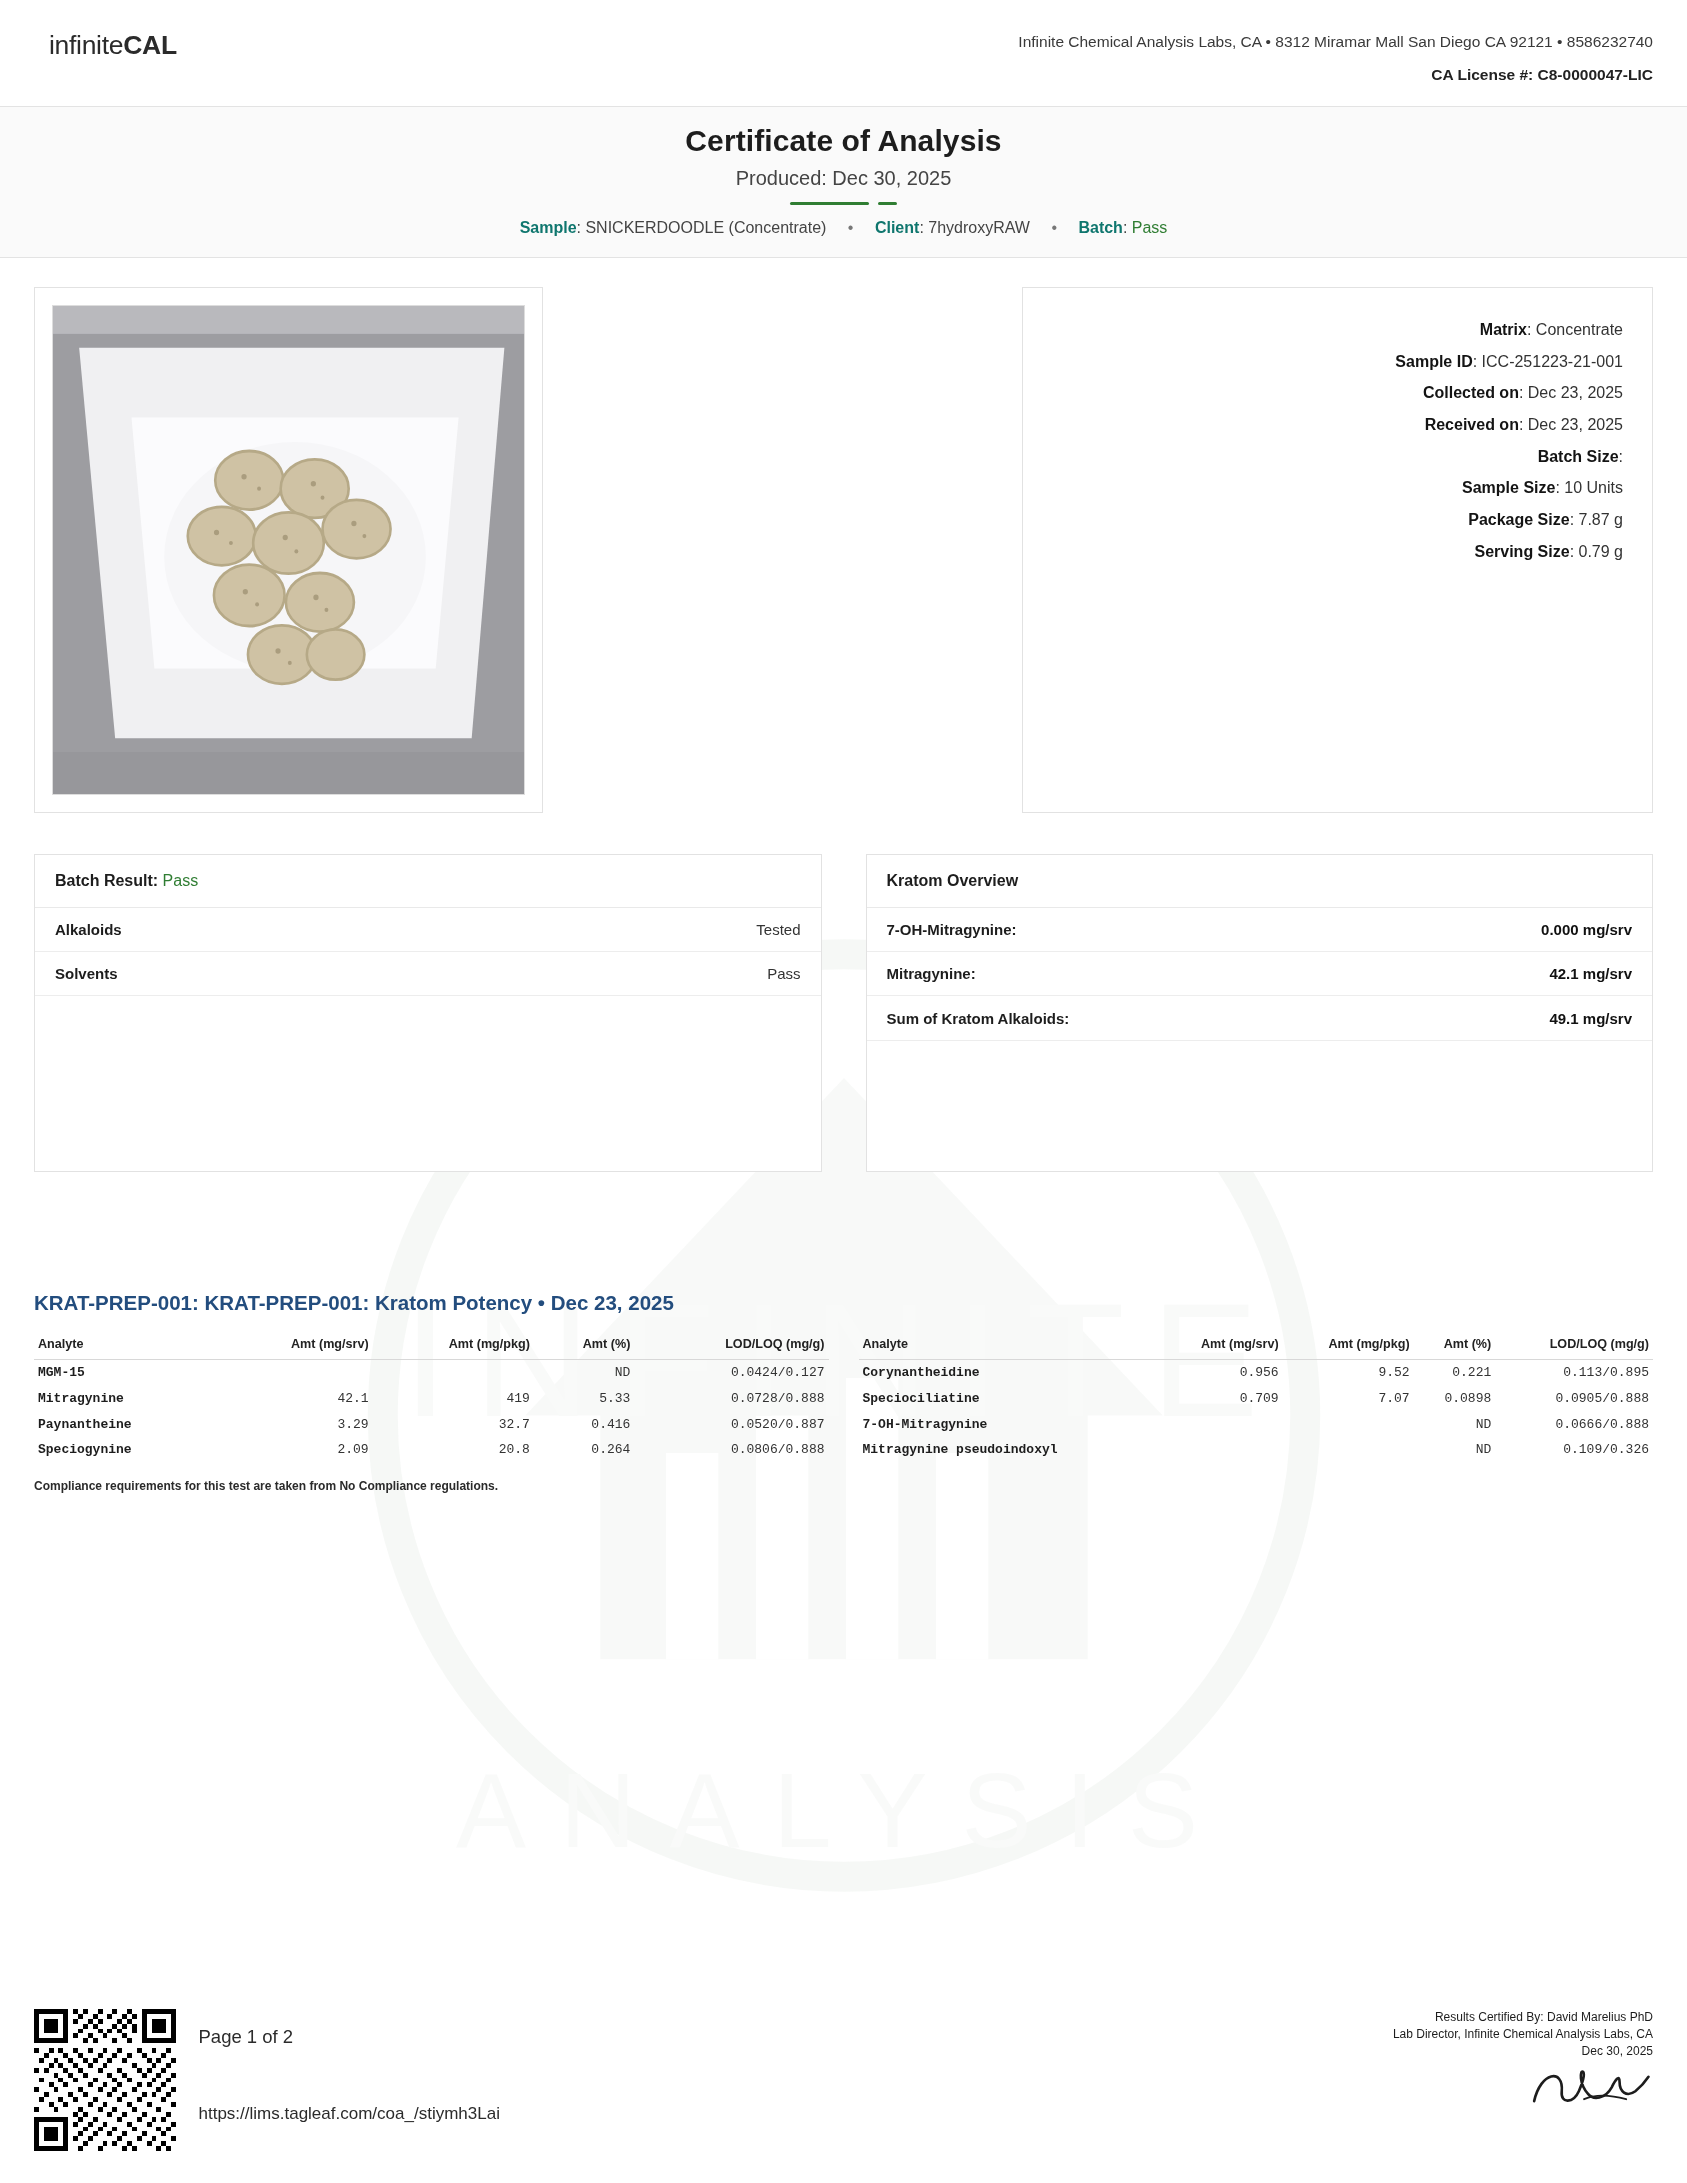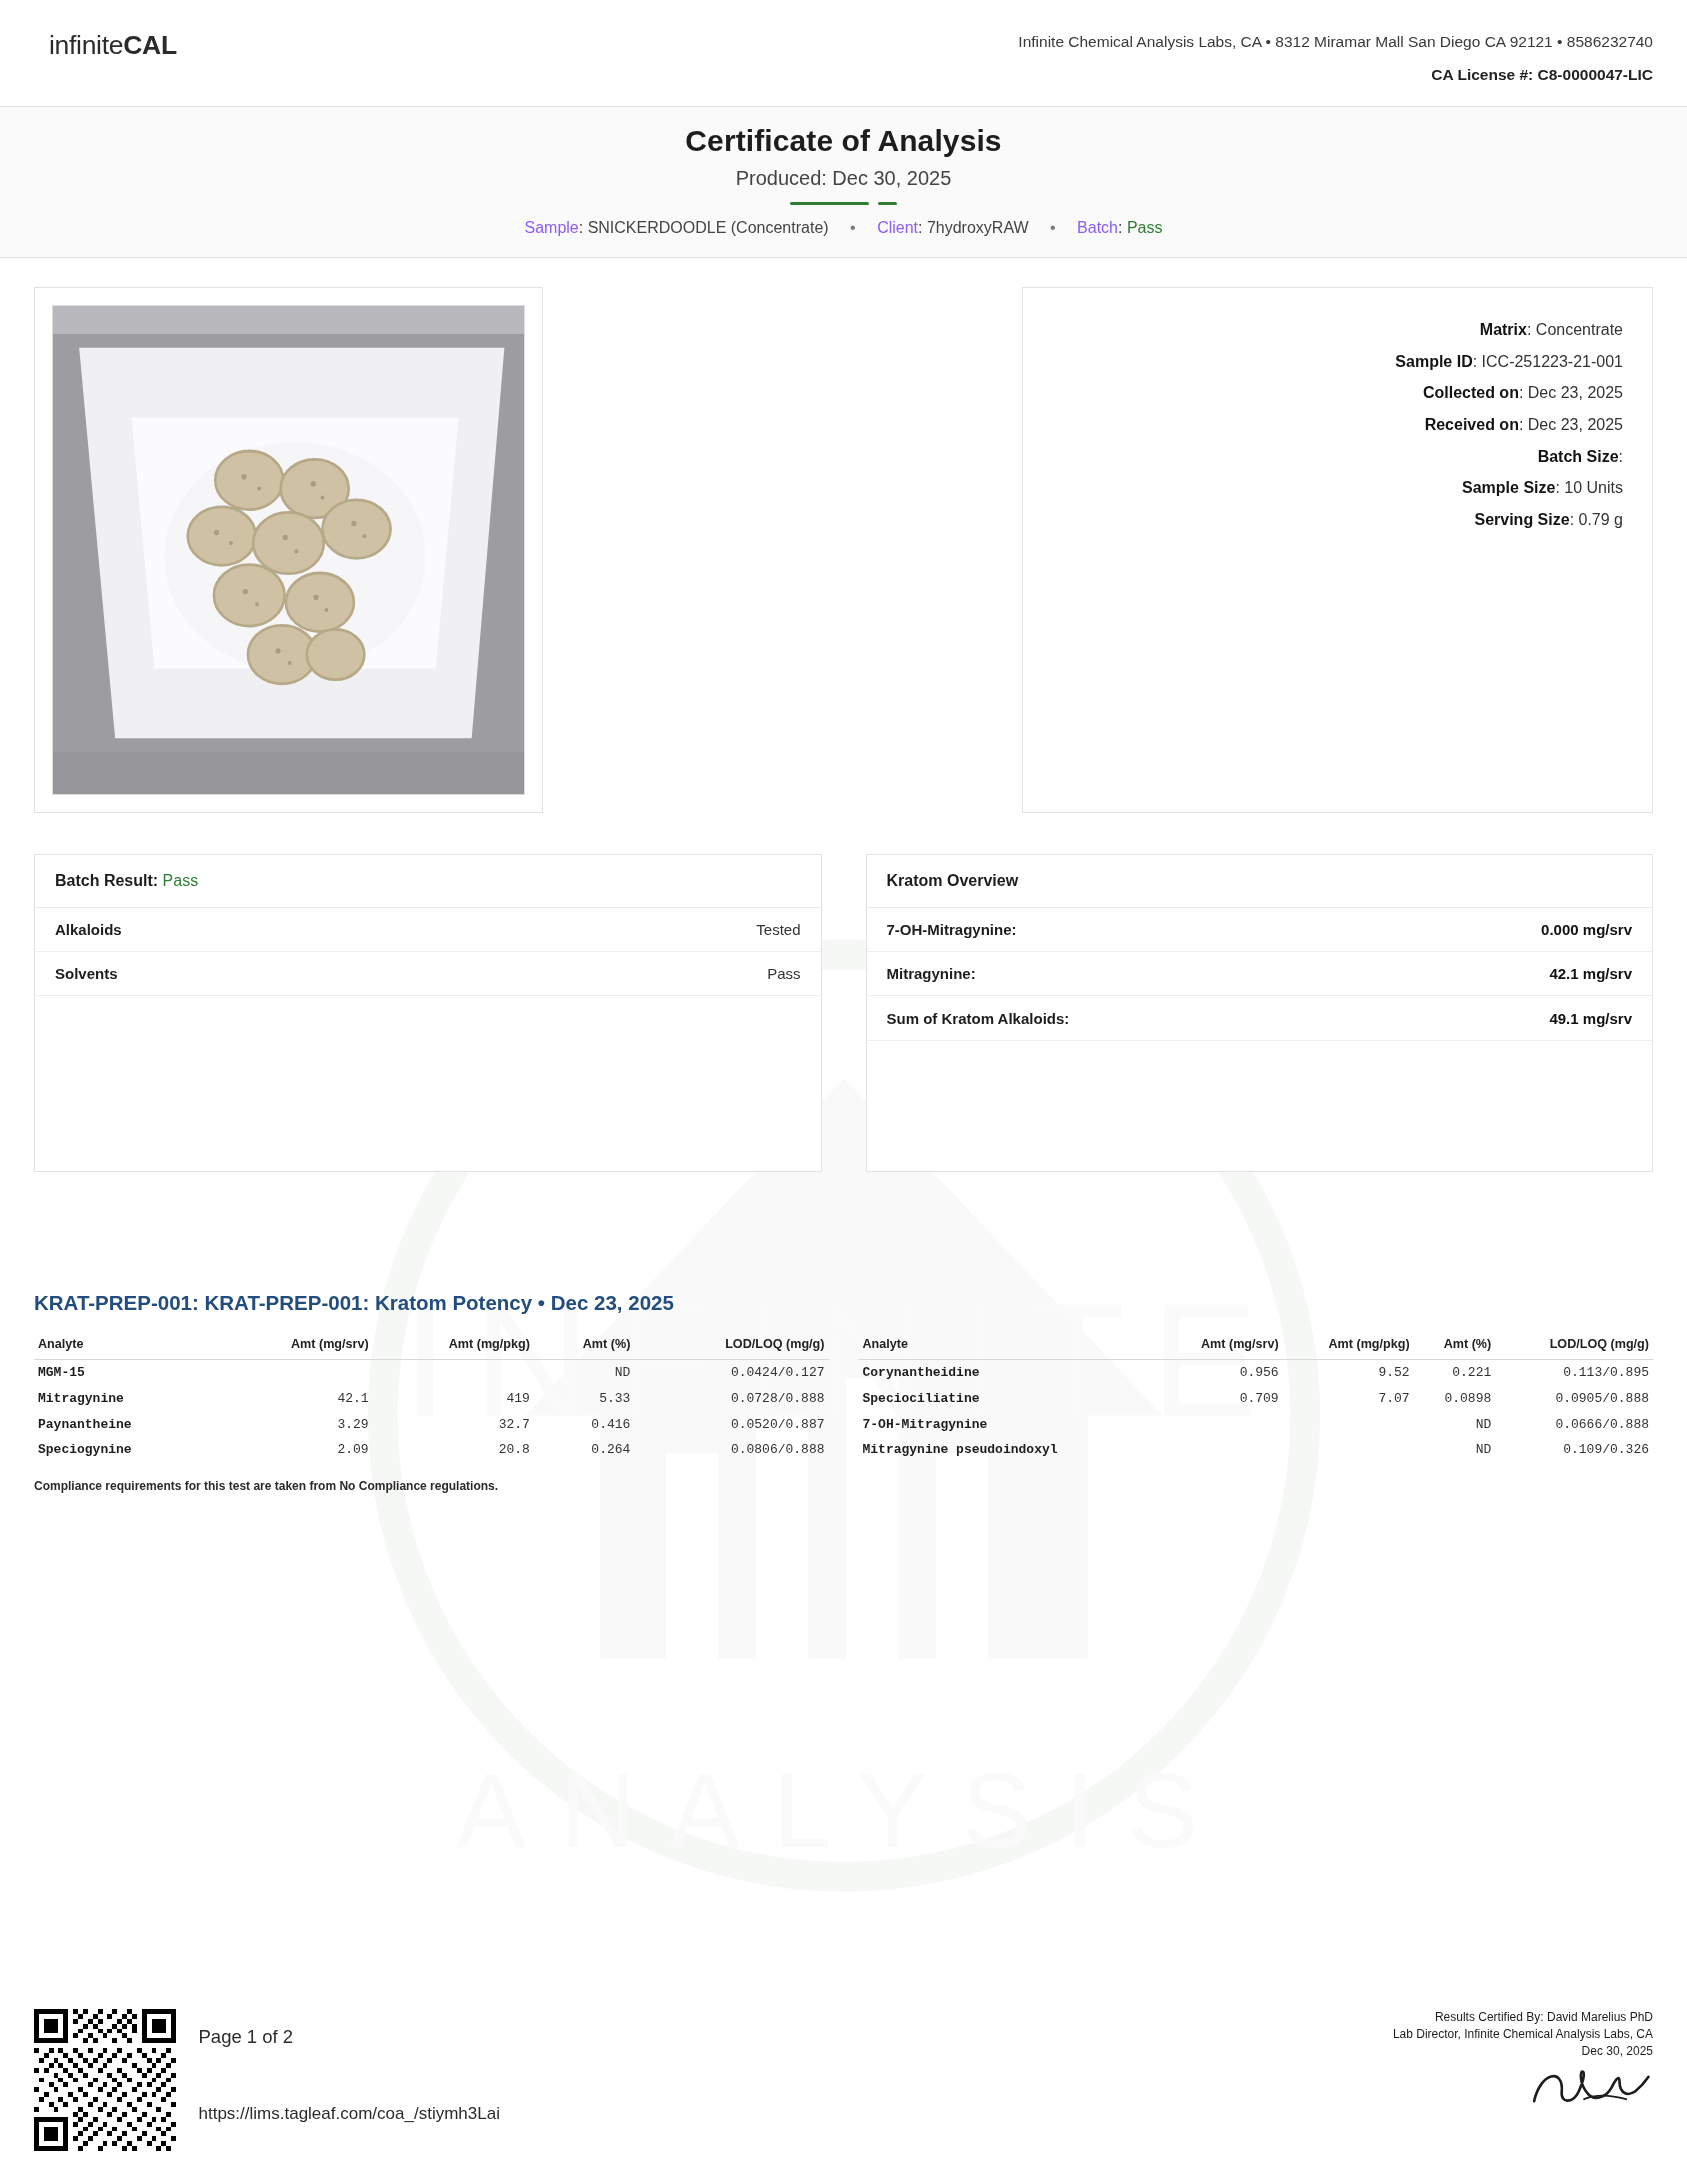--- a/index.html
+++ b/index.html
@@ -93,21 +93,21 @@
     justify-content: center;
     align-items: center;
     gap: 9.3px;
   }
   .dash-long { width: 79px; height: 3.3px; background: #2f7d32; border-radius: 2px;}
   .dash-short { width: 18.5px; height: 3.3px; background: #2f7d32; border-radius: 2px;}
   .sample-line {
     font-size: 16px;
     color: #444;
   }
-  .sample-line b { color: #8b5cf6; font-weight: 400; }
+  .sample-line b { color: #0f766e; font-weight: 700; }
   .sample-line .sep { display: inline-block; margin: 0 17px; color: #777; }
   .pass { color: #2f7d32; }
 
   
   .body-wrap {
     position: relative;
     z-index: 3;
     padding: 0 34px;
     box-sizing: border-box;
   }
@@ -373,20 +373,21 @@
           </svg>
         </div>
       </div>
       <div class="meta-card">
         <div class="meta-line"><b>Matrix</b>: <span>Concentrate</span></div>
         <div class="meta-line"><b>Sample ID</b>: <span>ICC-251223-21-001</span></div>
         <div class="meta-line"><b>Collected on</b>: <span>Dec 23, 2025</span></div>
         <div class="meta-line"><b>Received on</b>: <span>Dec 23, 2025</span></div>
         <div class="meta-line"><b>Batch Size</b>: <span></span></div>
         <div class="meta-line"><b>Sample Size</b>: <span>10 Units</span></div>
+        <div class="meta-line"><b>Package Size</b>: <span>7.87 g</span></div>
         <div class="meta-line"><b>Serving Size</b>: <span>0.79 g</span></div>
       </div>
     </div>
 
     <div class="row-mid">
 
       <div class="panel">
         <div class="panel-head">
           <span>Batch Result</span>: <span class="pass">Pass</span>
         </div>

